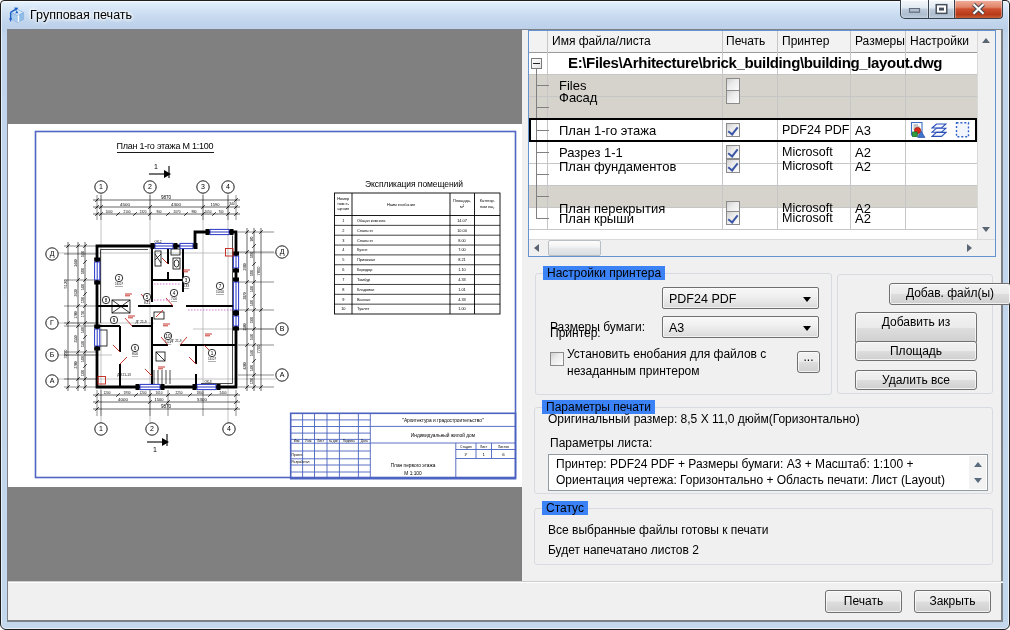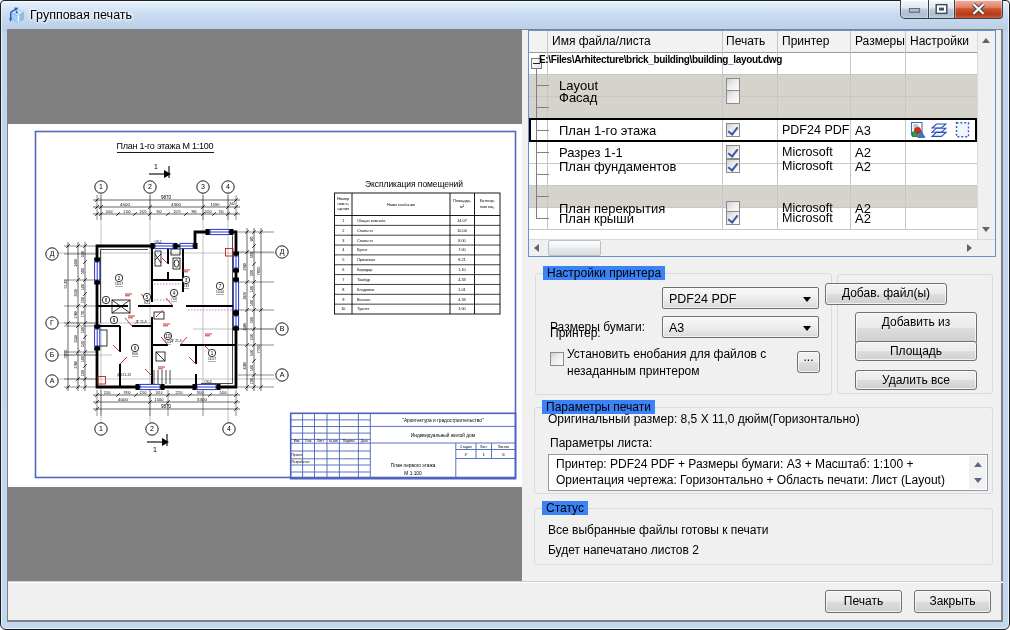--- a/index.html
+++ b/index.html
@@ -639,24 +639,24 @@
   <div class="gline" style="left:7px;top:54px;width:13px;height:1px;background:#808080;"></div>
   <div class="gline" style="left:7px;top:76px;width:13px;height:1px;background:#808080;"></div>
   <div class="gline" style="left:7px;top:99px;width:13px;height:1px;background:#808080;"></div>
   <div class="gline" style="left:7px;top:121px;width:13px;height:1px;background:#808080;"></div>
   <div class="gline" style="left:7px;top:143px;width:13px;height:1px;background:#808080;"></div>
   <div class="gline" style="left:7px;top:165px;width:13px;height:1px;background:#808080;"></div>
   <div class="gline" style="left:7px;top:187px;width:13px;height:1px;background:#808080;"></div>
   <div style="position:absolute;left:2px;top:27px;width:11px;height:11px;border:1px solid #7a7a7a;background:linear-gradient(135deg,#fff,#e4e4e4);"></div>
   <div class="gline" style="left:4px;top:32px;width:7px;height:1px;background:#222;"></div>
 
-  <div style="position:absolute;left:10px;top:23px;font-size:10px;letter-spacing:-0.35px;font-weight:bold;white-space:nowrap;">E:\Files\Arhitecture\brick_building\building_layout.dwg</div>
+  <div style="position:absolute;left:39px;top:23px;font-size:15px;letter-spacing:-0.35px;font-weight:bold;white-space:nowrap;">E:\Files\Arhitecture\brick_building\building_layout.dwg</div>
 
   <div class="grow" style="top:43px;">
-      <span class="nm">Layout</span>
+      <span class="nm">Files</span>
       <span class="cbx"></span>
     </div>
   <div class="grow" style="top:55px;text-decoration:underline;">
       <span class="nm">Фасад</span>
       <span class="cbx"></span>
     </div>
   <div class="grow" style="top:88px;">
       <span class="nm">План 1-го этажа</span>
       <span class="cbx chk"></span>
       <span class="prn">PDF24 PDF</span>
@@ -739,21 +739,21 @@
 <div class="abs combo" style="left:662px;top:316px;width:157px;height:22px;">
   <div class="ctext">A3</div>
     <div class="carr"></div>
 </div>
 <div class="abs cbx" style="left:550px;top:352px;"></div>
 <div class="abs lbl" style="left:567px;top:346px;width:230px;line-height:16.5px;">Установить енобания для файлов с незаданным принтером</div>
 <div class="abs btn" style="left:797px;top:351px;width:23px;height:22px;">
   <span style="position:relative;top:-2px;">...</span>
 </div>
 <div class="abs gbox" style="left:837px;top:274px;width:156px;height:120px;"></div>
-<div class="abs btn" style="left:825px;top:283px;width:122px;height:22px;line-height:18px;">Добав. файл(ы)</div>
+<div class="abs btn" style="left:889px;top:283px;width:122px;height:22px;line-height:18px;">Добав. файл(ы)</div>
 <div class="abs btn" style="left:855px;top:312px;width:122px;height:32px;line-height:18px;">Добавить из</div>
 <div class="abs btn" style="left:855px;top:341px;width:122px;height:20px;line-height:18px;">Площадь</div>
 <div class="abs btn" style="left:855px;top:370px;width:122px;height:20px;line-height:18px;">Удалить все</div>
 
 <div class="abs gbox" style="left:534px;top:407px;width:459px;height:87px;">
   <div class="glabel">Параметры печати</div>
 </div>
 <div class="abs lbl" style="left:548px;top:412px;">Оригинальный размер: 8,5 X 11,0 дюйм(Горизонтально)</div>
 <div class="abs lbl" style="left:550px;top:436px;">Параметры листа:</div>
 <div class="abs" id="ptextbox"></div>

